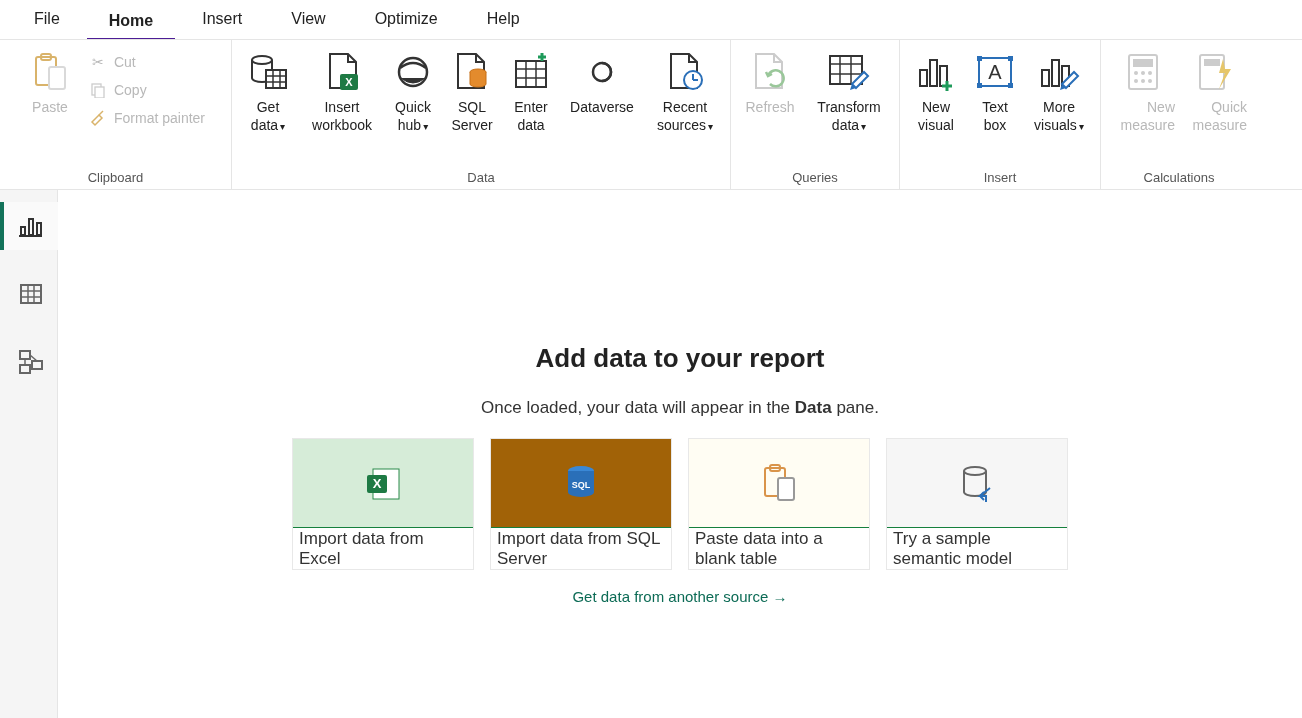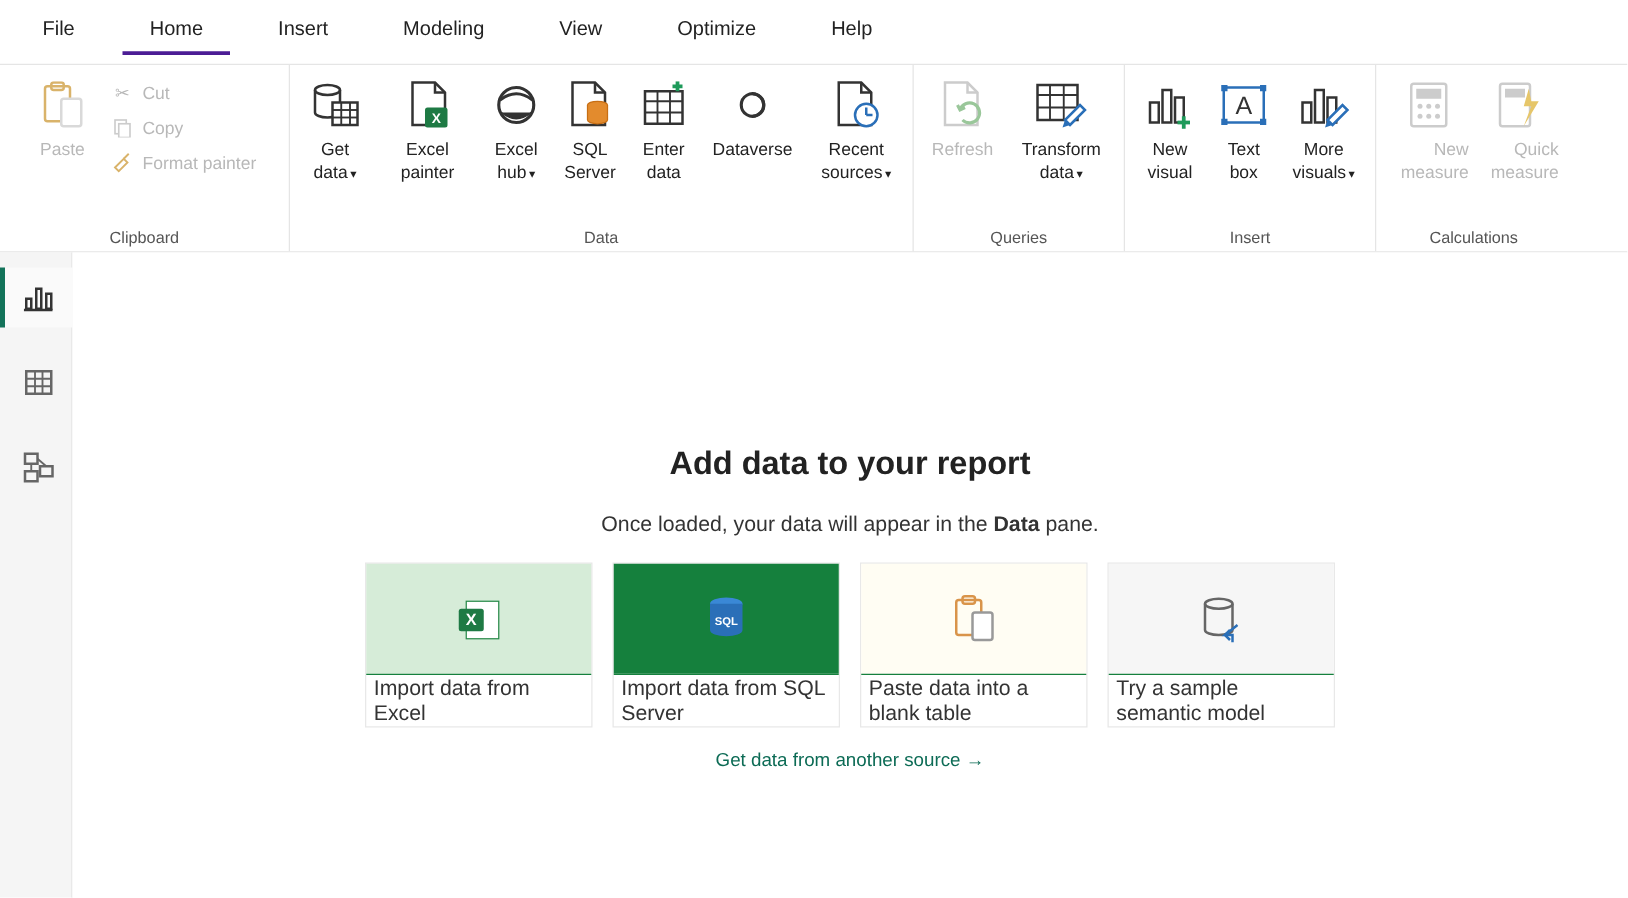--- a/index.html
+++ b/index.html
@@ -1,21 +1,21 @@
 <!DOCTYPE html>
 <html><head>
 <meta charset="utf-8">
 <style>
   * { box-sizing: border-box; margin: 0; padding: 0; font-family: "Segoe UI", Arial, sans-serif; }
   body { background: #fff; width: 1302px; height: 718px; overflow: hidden; color: #222; }
 
   
-  .menu-tabs { display: flex; align-items: center; height: 52px; padding: 0 12px; gap: 16px; border-bottom: 1px solid #e5e5e5; }
+  .menu-tabs { display: flex; align-items: flex-end; height: 40px; padding: 0 12px; gap: 5px; border-bottom: 1px solid #e5e5e5; }
   .menu-tab { padding: 8px 22px; font-size: 16px; color: #222; cursor: pointer; border-bottom: 3px solid transparent; }
-  .menu-tab.active { font-weight: 400; border-bottom: 3px solid #4c1d95; }
+  .menu-tab.active { font-weight: 700; border-bottom: 1px solid #4c1d95; }
 
   
   .ribbon { display: flex; height: 150px; border-bottom: 1px solid #e5e5e5; background: #fff; }
   .ribbon-group { display: flex; flex-direction: column; align-items: center; border-right: 1px solid #e5e5e5; padding: 6px 8px 2px; }
   .ribbon-group:last-child { border-right: none; }
   .ribbon-group-body { display: flex; flex: 1; align-items: flex-start; gap: 6px; }
   .ribbon-group-label { font-size: 13px; color: #555; padding: 2px 0; }
 
   .big-btn { display: flex; flex-direction: column; align-items: center; justify-content: flex-start; width: 70px; padding: 4px 2px 0; cursor: pointer; text-align: center; font-size: 14px; line-height: 1.3; gap: 4px; }
   .big-btn .icon-slot { height: 44px; display: flex; align-items: center; justify-content: center; }
@@ -37,34 +37,33 @@
   .canvas { flex: 1; background: #fff; display: flex; flex-direction: column; align-items: center; justify-content: center; padding-top: 40px; }
   .canvas-title { font-size: 26px; font-weight: 600; color: #222; margin-bottom: 24px; }
   .canvas-sub { font-size: 17px; color: #333; margin-bottom: 20px; }
   .canvas-sub b { font-weight: 600; }
 
   .cards { display: flex; gap: 16px; margin-bottom: 18px; }
   .card { width: 182px; height: 132px; border: 1px solid #e8e8e8; display: flex; flex-direction: column; cursor: pointer; }
   .card-top { flex: 1; display: flex; align-items: center; justify-content: center; }
   .card-bot { height: 42px; display: flex; align-items: center; justify-content: center; font-size: 17px; color: #333; border-top: 1px solid #15803d; padding: 0 6px; }
   .card.excel .card-top { background: #d6ecd8; }
-  .card.sql .card-top { background: #15803d; }
+  .card.sql .card-top { background: #a16207; }
   .card.paste .card-top { background: #fffdf3; }
   .card.sample .card-top { background: #f6f6f6; }
 
   .another-link { font-size: 15px; color: #0c6b55; cursor: pointer; }
 </style>
 </head>
 <body>
 
 <div class="menu-tabs">
   <div class="menu-tab">File</div>
   <div class="menu-tab active">Home</div>
   <div class="menu-tab">Insert</div>
-  <div class="menu-tab">Modeling</div>
   <div class="menu-tab">View</div>
   <div class="menu-tab">Optimize</div>
   <div class="menu-tab">Help</div>
 </div>
 
 <div class="ribbon">
 
   <div class="ribbon-group" style="width:232px">
     <div class="ribbon-group-body">
       <div class="big-btn disabled" style="width:56px">
@@ -123,31 +122,31 @@
       </div>
       <div class="big-btn" style="width:80px">
         <div class="icon-slot">
           <svg width="40" height="40" viewBox="0 0 40 40">
               <path d="M8 2 H26 L34 10 V36 H8 Z" fill="none" stroke="#333" stroke-width="2"></path>
               <path d="M26 2 V10 H34" fill="none" stroke="#333" stroke-width="2"></path>
               <rect x="18" y="22" width="18" height="16" rx="2" fill="#1e7a44"></rect>
               <text x="27" y="34" font-size="11" fill="#fff" text-anchor="middle" font-weight="bold">X</text>
             </svg>
         </div>
-        <div class="lbl">Excel painter</div>
+        <div class="lbl">Insert workbook</div>
       </div>
       <div class="big-btn" style="width:50px">
         <div class="icon-slot">
           <svg width="36" height="36" viewBox="0 0 36 36">
               <circle cx="18" cy="18" r="14" fill="none" stroke="#333" stroke-width="2.5"></circle>
               <path d="M5 14 Q18 4 31 14" fill="none" stroke="#333" stroke-width="2.5"></path>
               <path d="M6 24 Q18 34 30 24" fill="#333" stroke="#333" stroke-width="1"></path>
             </svg>
         </div>
-        <div class="lbl"><span>Excel hub</span><span class="chev">▾</span></div>
+        <div class="lbl"><span>Quick hub</span><span class="chev">▾</span></div>
       </div>
       <div class="big-btn" style="width:56px">
         <div class="icon-slot">
           <svg width="40" height="40" viewBox="0 0 40 40">
               <path d="M6 2 H24 L32 10 V36 H6 Z" fill="none" stroke="#333" stroke-width="2"></path>
               <path d="M24 2 V10 H32" fill="none" stroke="#333" stroke-width="2"></path>
               <ellipse cx="26" cy="20" rx="8" ry="3" fill="#e38b2d" stroke="#c76e14" stroke-width="1"></ellipse>
               <path d="M18 20 V32 A8 3 0 0 0 34 32 V20" fill="#e38b2d" stroke="#c76e14" stroke-width="1"></path>
             </svg>
         </div>

